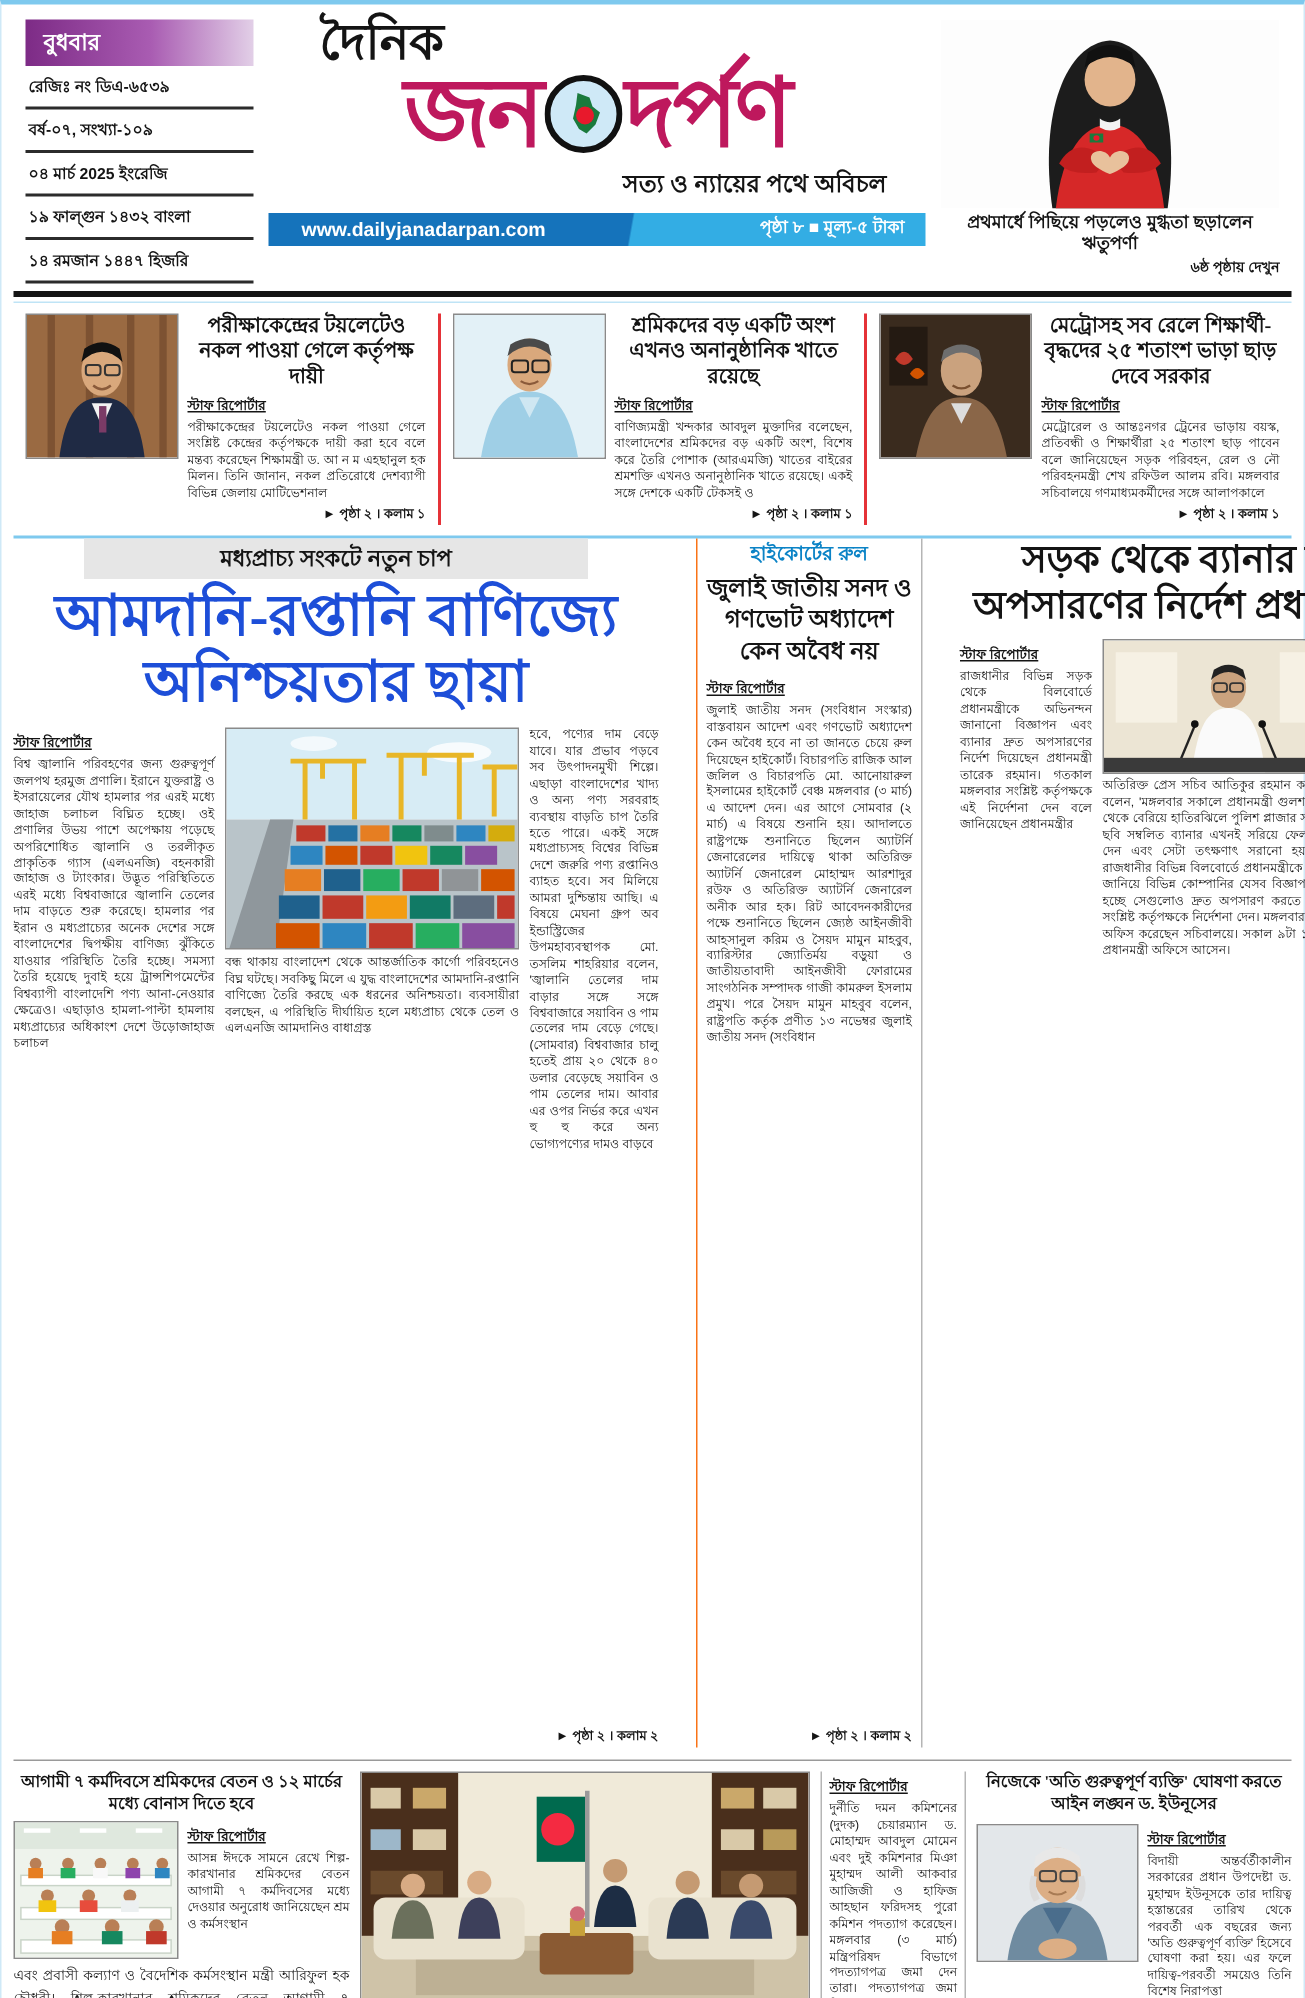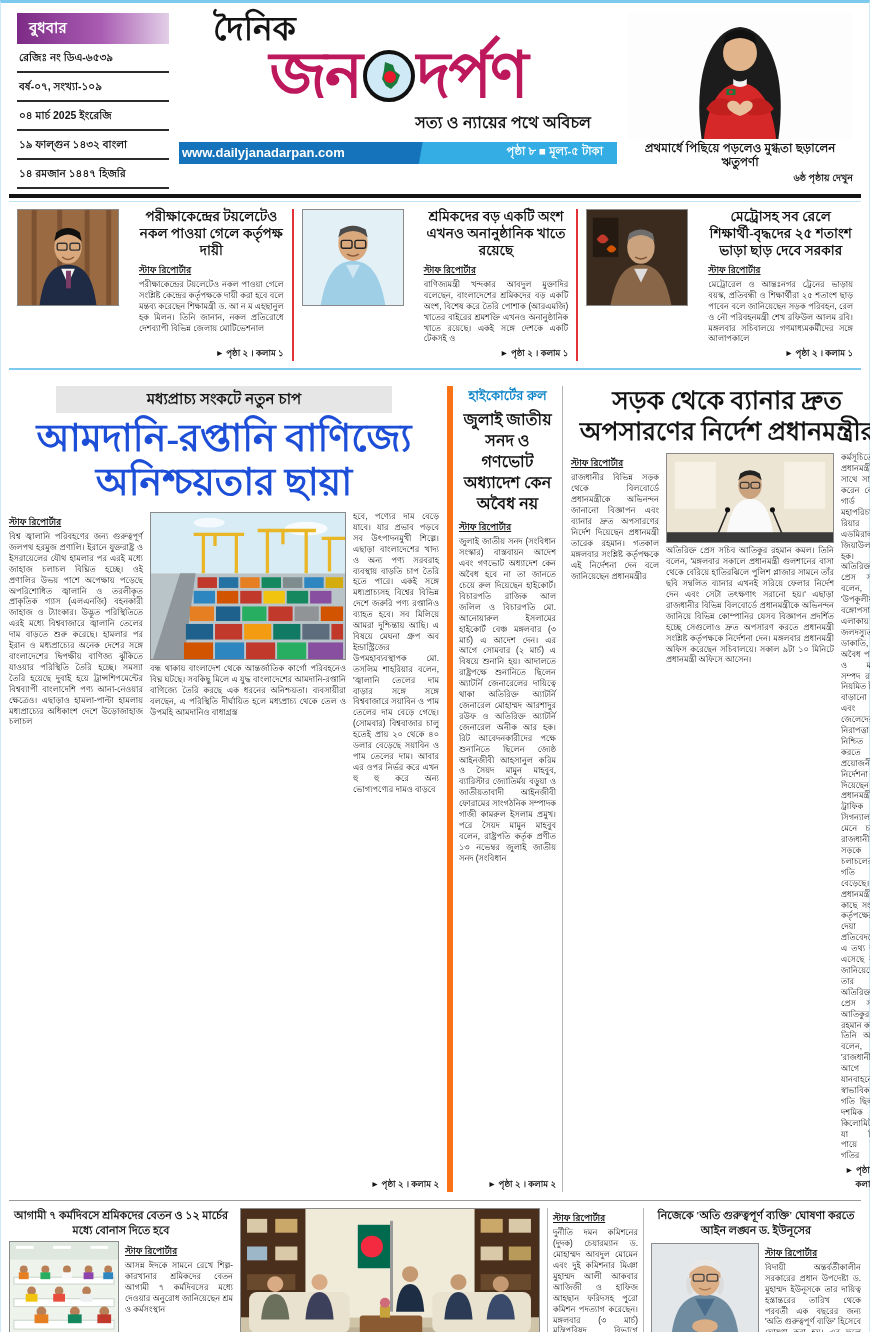--- a/index.html
+++ b/index.html
@@ -9,49 +9,49 @@
   .mast{display:flex;gap:10px;padding:2px 8px 0}
   .infobox{width:152px;flex:none}
   .infobox .day{background:linear-gradient(90deg,#7d2b86,#a95cb2 55%,#e2cfe7);color:#fff;font-size:15px;font-weight:bold;padding:3px 12px}
   .infobox .row{padding:6px 2px 4px;border-bottom:2px solid #2b2b2b;font-size:10.5px;font-weight:bold}
   .logoblock{flex:1;display:flex;flex-direction:column;align-items:center}
   .logo-top{font-size:33px;font-weight:bold;align-self:flex-start;margin-left:34px;line-height:1;font-family:"Liberation Serif",serif}
   .logo-main{display:flex;align-items:center;font-size:64px;font-weight:bold;line-height:.95;letter-spacing:-2px;font-family:"Liberation Serif",serif;color:#be185d}
   .globe{width:52px;height:52px;margin:0 2px}
   .tagline{align-self:flex-end;margin-right:26px;font-size:16px;font-weight:bold;margin-top:3px}
   .mastbar{display:flex;justify-content:space-between;align-items:center;width:100%;height:22px;margin-top:5px;font-weight:bold;color:#fff;font-size:13px;background:linear-gradient(100deg,#1573bb 55%,#33ade4 55.3%)}
-  .mastbar .web{padding-left:3px}
+  .mastbar .web{padding-left:22px}
   .mastbar .pp{padding-right:14px;font-size:11.5px}
   .promo{width:226px;flex:none;display:flex;flex-direction:column}
   .photo-girl{width:100%;height:126px}
   .promo-caption{font-size:11.8px;font-weight:bold;text-align:center;margin-top:2px;line-height:1.2}
   .promo-see{font-size:9.5px;text-align:right;margin-top:2px;font-weight:bold}
   .black-rule{height:4px;background:#141414;margin:5px 0 0}
   
   .briefs{display:flex;border-top:1px solid #bfe4f6;border-bottom:2px solid #7ec9ee;padding:7px 0;margin-top:3px}
-  .brief{flex:1;display:flex;gap:20px;padding:0 8px;min-width:0}
+  .brief{flex:1;display:flex;gap:6px;padding:0 8px;min-width:0}
   .brief + .brief{border-left:2px solid #e53238}
   .photo{border:1px solid #8a8a8a;flex:none;display:block}
   .bphoto{width:102px;height:97px}
   .brief-content{flex:1;display:flex;flex-direction:column;min-width:0}
   .brief h3{font-size:13.6px;text-align:center;line-height:1.25;font-family:"Liberation Serif",serif}
   .byline{font-size:9px;font-weight:bold;text-decoration:underline;margin:3px 0 2px}
   .body{font-size:8.2px;line-height:1.33;text-align:justify}
   .jump{font-size:8.6px;font-weight:bold;text-align:right;margin-top:auto;padding-top:2px}
   
-  .main-row{display:flex;gap:8px;padding:16px 0 6px}
+  .main-row{display:flex;gap:25px;padding:0 0 6px}
   .lead{width:430px;flex:none;display:flex;flex-direction:column}
   .kicker{background:#e6e6e6;font-weight:bold;font-size:15px;text-align:center;width:78%;margin:0 auto 2px;padding:1px 0}
   .lead-head{color:#1d4ed8;font-size:38px;font-weight:bold;text-align:center;line-height:1.14;font-family:"Liberation Serif",serif;margin:2px 0 8px}
   .lead-cols{display:flex;gap:7px;flex:1}
   .lead .c1{width:134px;flex:none}
   .lead .cmid{width:196px;flex:none;display:flex;flex-direction:column}
   .lead .c3{flex:1;display:flex;flex-direction:column}
   .photo-port{width:100%;height:148px;margin-bottom:4px}
-  .hcc{width:116px;flex:none;border-left:6px solid #f97316;border-right:1px solid #b5b5b5;padding:0 6px;display:flex;flex-direction:column}
+  .hcc{width:151px;flex:none;border-left:1px solid #f97316;border-right:1px solid #b5b5b5;padding:0 6px;display:flex;flex-direction:column}
   .hc-kicker{color:#0b83c6;font-weight:bold;font-size:13px;text-align:center}
   .hc-head{font-size:16px;font-weight:bold;text-align:center;line-height:1.3;font-family:"Liberation Serif",serif;margin:3px 0}
   .banner{flex:1;display:flex;flex-direction:column}
   .banner-head{font-size:25px;font-weight:bold;text-align:center;line-height:1.22;font-family:"Liberation Serif",serif;margin:0 0 6px}
   .banner-cols{display:flex;gap:7px;flex:1}
   .banner .c1{width:88px;flex:none}
   .banner .cmid{width:168px;flex:none}
   .banner .c3{flex:1;display:flex;flex-direction:column}
   .photo-pm{width:100%;height:90px;margin-bottom:3px}
   .sep{height:1px;background:#9a9a9a;margin:2px 0 7px}
@@ -237,21 +237,21 @@
                 <rect x="126" y="114" width="28" height="16" fill="#117a65"></rect>
                 <rect x="156" y="114" width="28" height="16" fill="#5d6d7e"></rect>
                 <rect x="186" y="114" width="12" height="16" fill="#c0392b"></rect>
               <rect x="34" y="133" width="30" height="17" fill="#d35400"></rect>
                 <rect x="66" y="133" width="30" height="17" fill="#2e86c1"></rect>
                 <rect x="98" y="133" width="30" height="17" fill="#c0392b"></rect>
                 <rect x="130" y="133" width="30" height="17" fill="#27ae60"></rect>
                 <rect x="162" y="133" width="36" height="17" fill="#884ea0"></rect>
             </g>
           </svg>
-          <div class="body">বন্ধ থাকায় বাংলাদেশ থেকে আন্তর্জাতিক কার্গো পরিবহনেও বিঘ্ন ঘটছে। সবকিছু মিলে এ যুদ্ধ বাংলাদেশের আমদানি-রপ্তানি বাণিজ্যে তৈরি করছে এক ধরনের অনিশ্চয়তা। ব্যবসায়ীরা বলছেন, এ পরিস্থিতি দীর্ঘায়িত হলে মধ্যপ্রাচ্য থেকে তেল ও উপমহি আমদানিও বাধাগ্রস্ত</div>
+          <div class="body">বন্ধ থাকায় বাংলাদেশ থেকে আন্তর্জাতিক কার্গো পরিবহনেও বিঘ্ন ঘটছে। সবকিছু মিলে এ যুদ্ধ বাংলাদেশের আমদানি-রপ্তানি বাণিজ্যে তৈরি করছে এক ধরনের অনিশ্চয়তা। ব্যবসায়ীরা বলছেন, এ পরিস্থিতি দীর্ঘায়িত হলে মধ্যপ্রাচ্য থেকে তেল ও এলএনজি আমদানিও বাধাগ্রস্ত</div>
         </div>
         <div class="c3">
           <div class="body">হবে, পণ্যের দাম বেড়ে যাবে। যার প্রভাব পড়বে সব উৎপাদনমুখী শিল্পে। এছাড়া বাংলাদেশের খাদ্য ও অন্য পণ্য সরবরাহ ব্যবস্থায় বাড়তি চাপ তৈরি হতে পারে। একই সঙ্গে মধ্যপ্রাচ্যসহ বিশ্বের বিভিন্ন দেশে জরুরি পণ্য রপ্তানিও ব্যাহত হবে। সব মিলিয়ে আমরা দুশ্চিন্তায় আছি। এ বিষয়ে মেঘনা গ্রুপ অব ইন্ডাস্ট্রিজের উপমহাব্যবস্থাপক মো. তসলিম শাহরিয়ার বলেন, 'জ্বালানি তেলের দাম বাড়ার সঙ্গে সঙ্গে বিশ্ববাজারে সয়াবিন ও পাম তেলের দাম বেড়ে গেছে। (সোমবার) বিশ্ববাজার চালু হতেই প্রায় ২০ থেকে ৪০ ডলার বেড়েছে সয়াবিন ও পাম তেলের দাম। আবার এর ওপর নির্ভর করে এখন হু হু করে অন্য ভোগ্যপণ্যের দামও বাড়বে</div>
           <div class="jump">► পৃষ্ঠা ২ । কলাম ২</div>
         </div>
       </div>
     </div>
 
     <div class="hcc">
       <div class="hc-kicker">হাইকোর্টের রুল</div>

